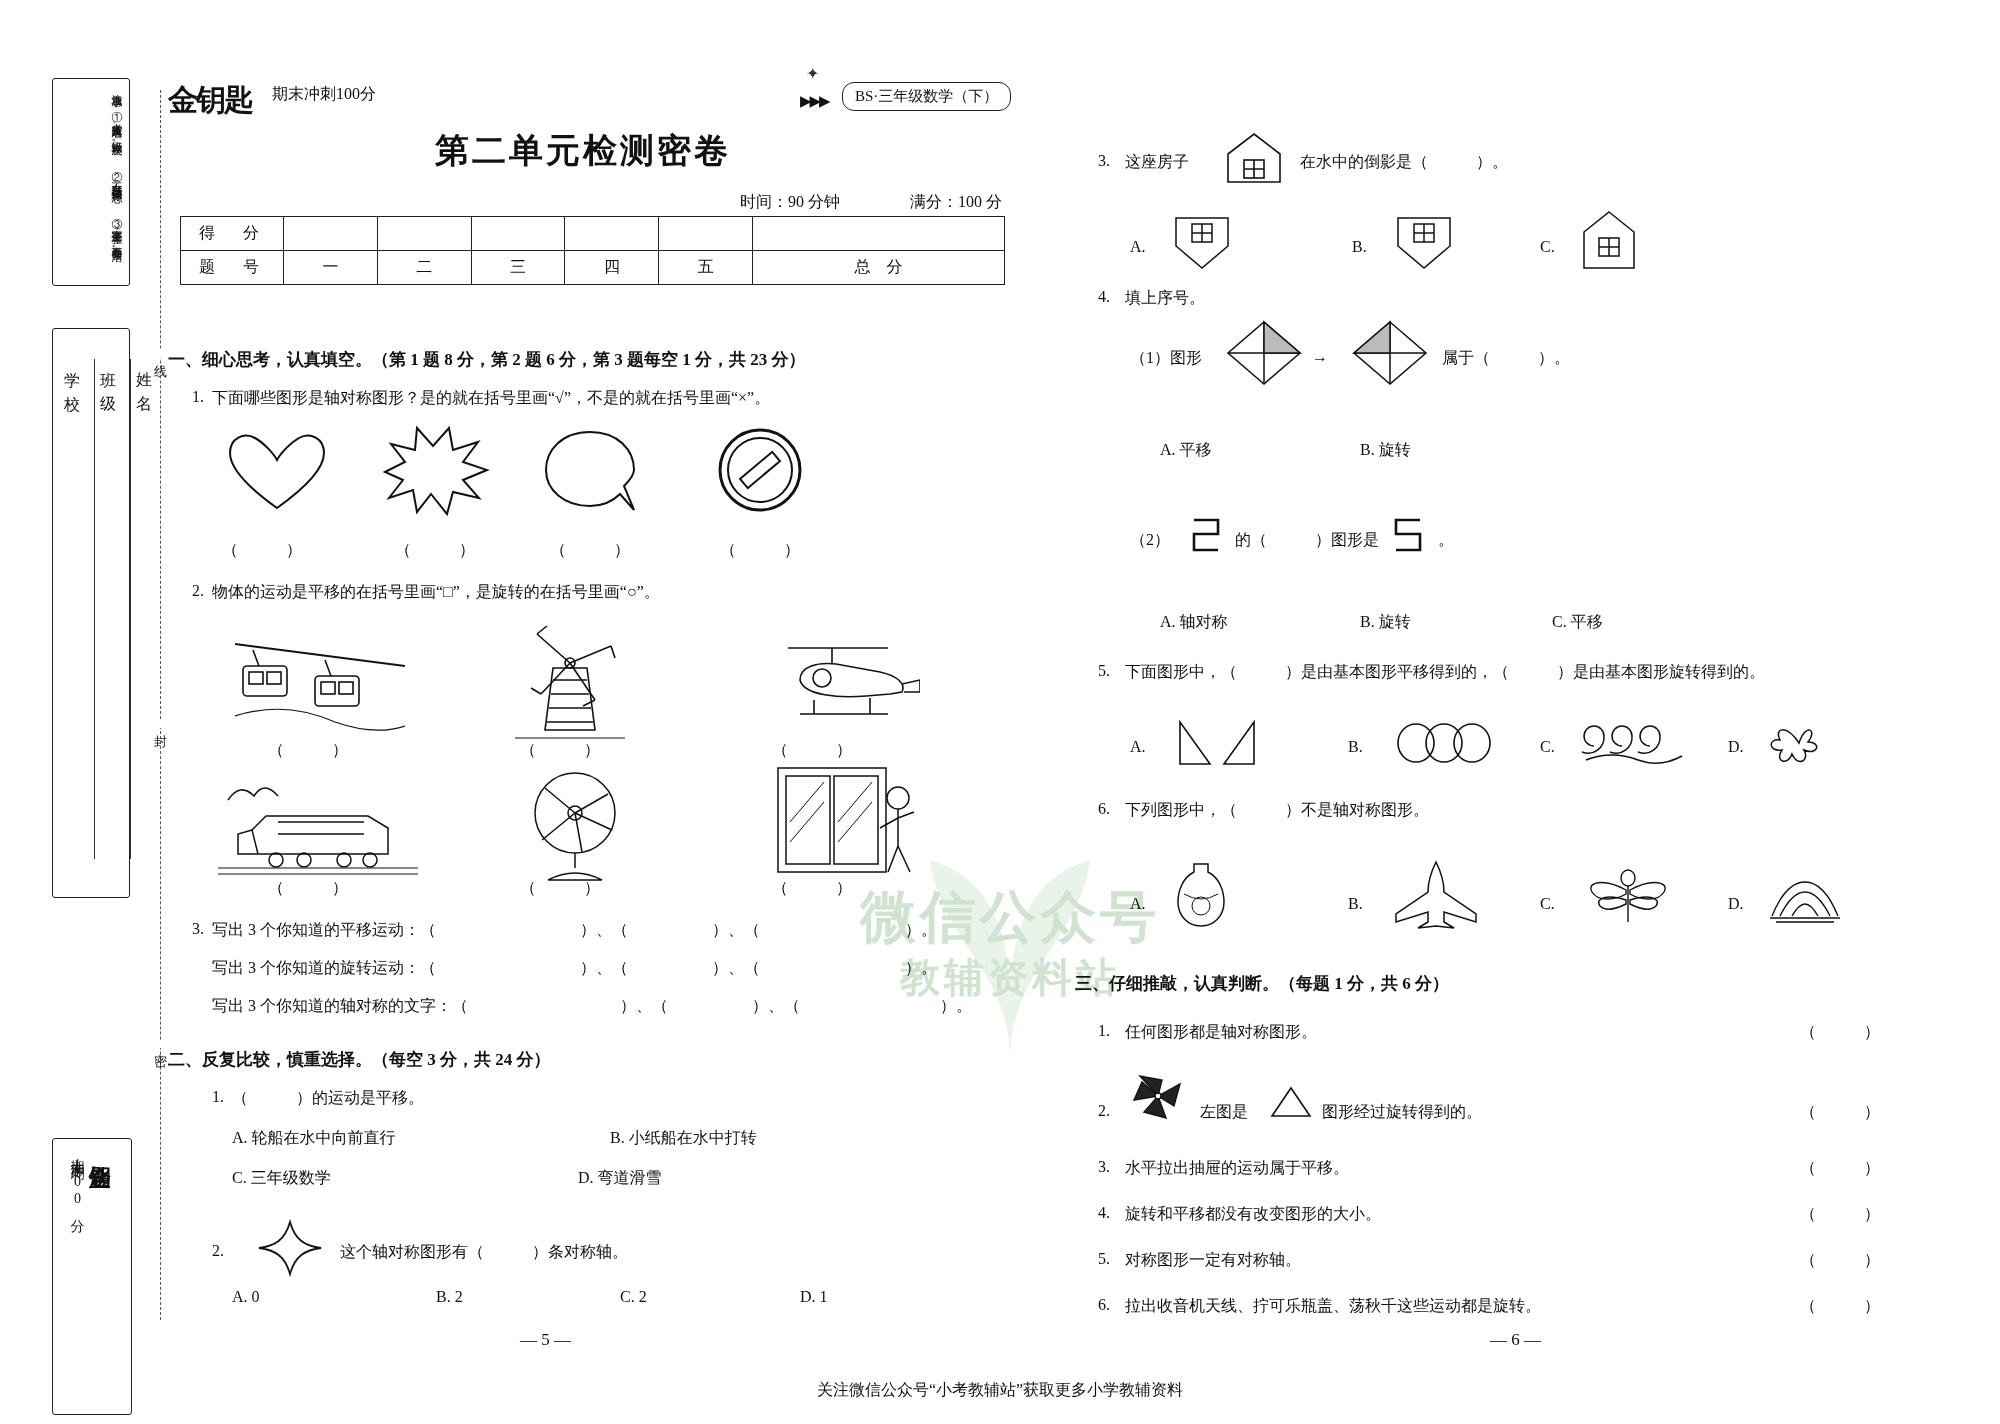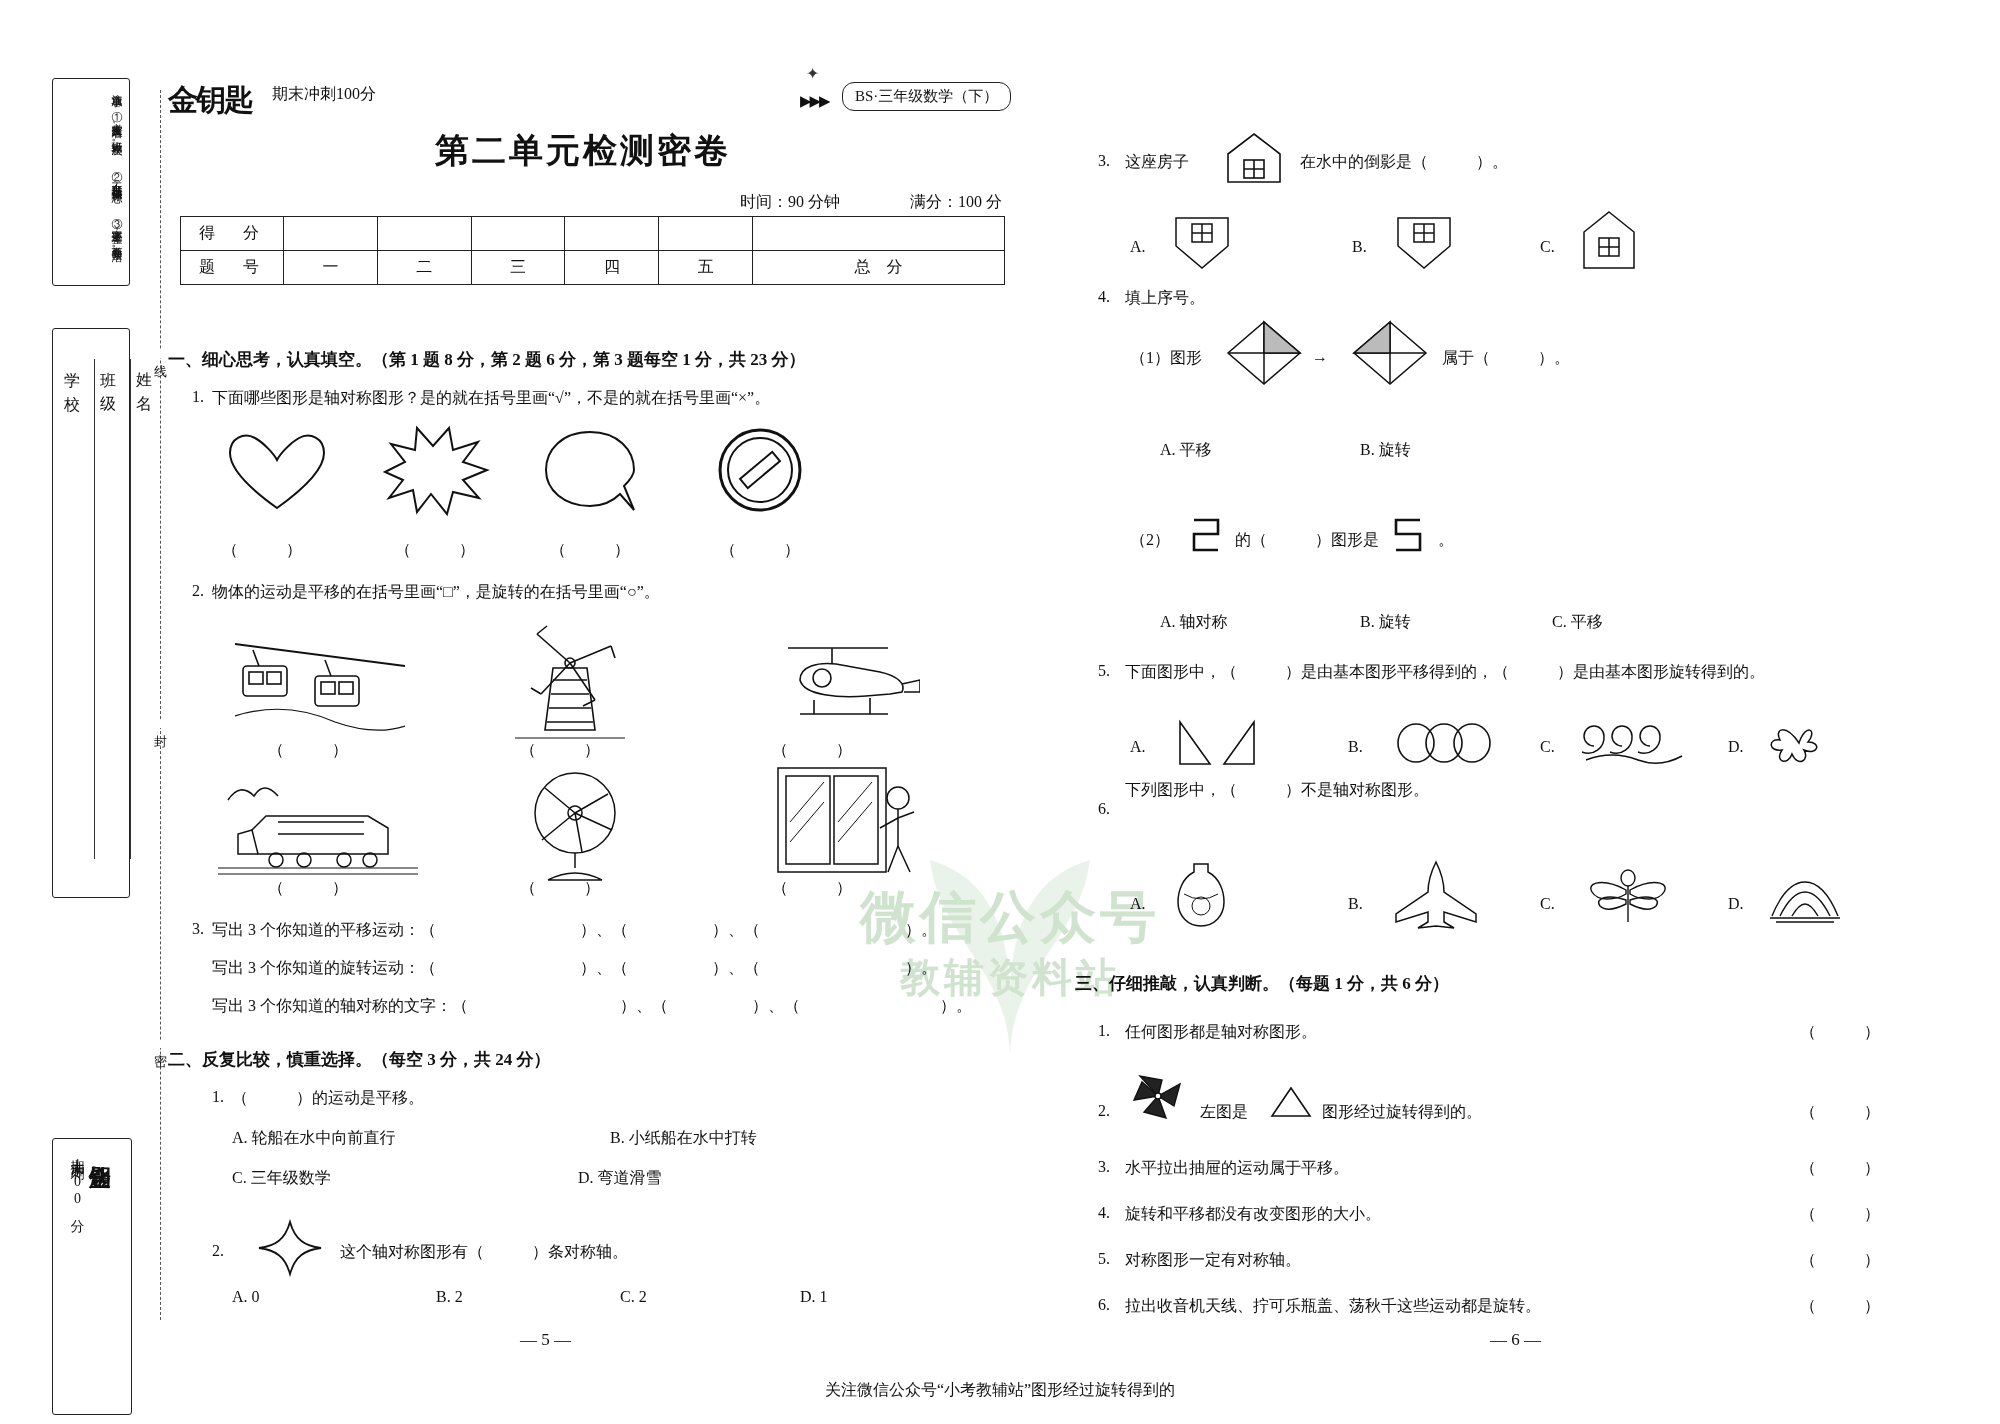--- a/index.html
+++ b/index.html
@@ -447,21 +447,21 @@
   <div class="q" style="left:1728px;top:738px">D.</div>
   <div class="fig" style="left:1766px;top:712px">
     <svg width="66" height="62" viewBox="0 0 66 62">
           <g stroke="#111" fill="none" stroke-width="1.5">
       <path d="M33 31 C20 12 8 16 14 28 C2 26 2 40 16 38 C8 50 22 54 26 42 C32 56 44 48 38 38 C52 44 56 30 42 30 C52 18 40 10 33 31 Z"></path>
           </g>
         </svg>
   </div>
 
   <div class="q" style="left:1098px;top:800px">6.</div>
-  <div class="q" style="left:1125px;top:780px">下列图形中，（　　　）不是轴对称图形。</div>
+  <div class="q" style="left:1125px;top:800px">下列图形中，（　　　）不是轴对称图形。</div>
 
   <div class="q" style="left:1130px;top:895px">A.</div>
   <div class="fig" style="left:1172px;top:858px">
     <svg width="58" height="74" viewBox="0 0 58 74">
           <g stroke="#111" fill="none" stroke-width="1.5">
       <path d="M22 6 h14 v8 c12 6 16 20 16 30 c0 14 -10 24 -23 24 c-13 0 -23 -10 -23 -24 c0 -10 4 -24 16 -30 Z"></path>
       <path d="M12 36 q17 10 34 0" stroke-width="1"></path>
             <circle cx="29" cy="48" r="9" stroke-width="1"></circle>
           </g>
         </svg>
@@ -537,16 +537,16 @@
   <div class="q" style="left:1098px;top:1250px">5.</div>
   <div class="q" style="left:1125px;top:1250px">对称图形一定有对称轴。</div>
   <div class="q" style="left:1800px;top:1250px">（　　　）</div>
 
   <div class="q" style="left:1098px;top:1296px">6.</div>
   <div class="q" style="left:1125px;top:1296px">拉出收音机天线、拧可乐瓶盖、荡秋千这些运动都是旋转。</div>
   <div class="q" style="left:1800px;top:1296px">（　　　）</div>
 
   <div class="pgL">— 5 —</div>
   <div class="pgR">— 6 —</div>
-  <div class="footer">关注微信公众号“小考教辅站”图形经过旋转得到的</div>
+  <div class="footer">关注微信公众号“小考教辅站”获取更多小学教辅资料</div>
 
   </div>
 </div>
 
 </body></html>

